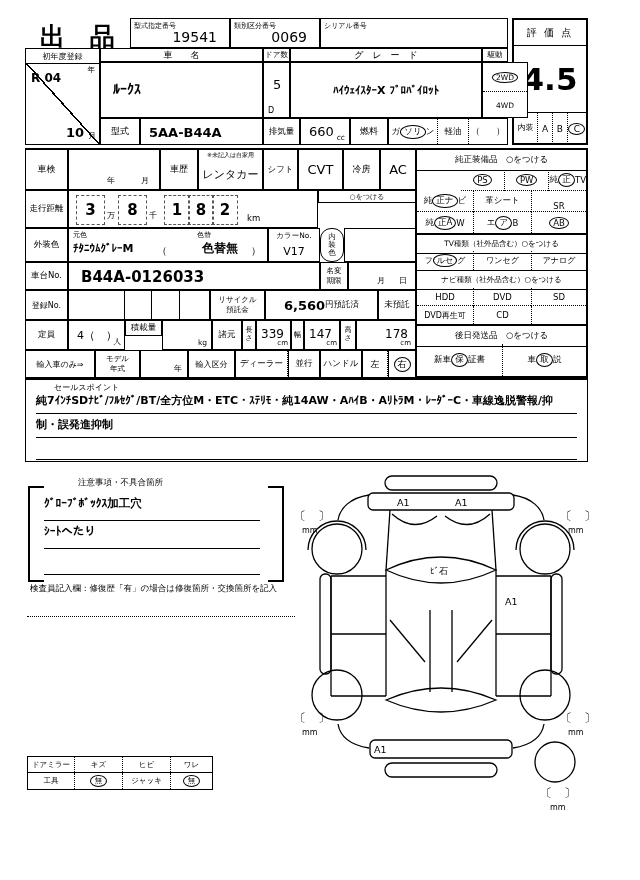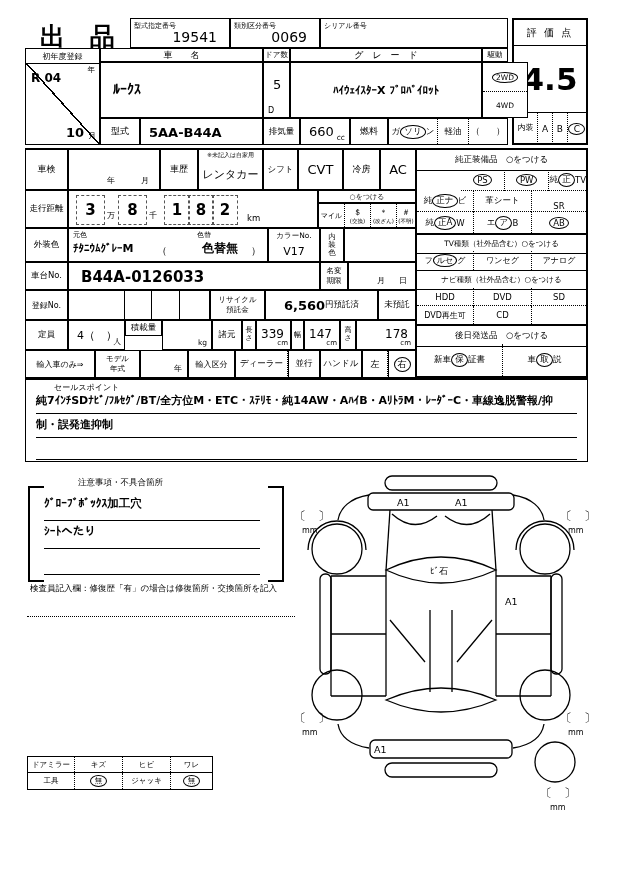--- a/index.html
+++ b/index.html
@@ -122,50 +122,35 @@
     <div class="dash cen abs" style="left:7px;top:4px;width:27px;height:28px;font-size:15px;font-weight:bold;">3</div>
     <span class="abs" style="left:38px;bottom:6px;font-size:8px;">万</span>
     <div class="dash cen abs" style="left:49px;top:4px;width:27px;height:28px;font-size:15px;font-weight:bold;">8</div>
     <span class="abs" style="left:80px;bottom:6px;font-size:8px;">千</span>
     <div class="dash cen abs" style="left:95px;top:4px;width:24px;height:28px;font-size:15px;font-weight:bold;">1</div>
     <div class="dash cen abs" style="left:119px;top:4px;width:24px;height:28px;font-size:15px;font-weight:bold;">8</div>
     <div class="dash cen abs" style="left:143px;top:4px;width:24px;height:28px;font-size:15px;font-weight:bold;">2</div>
     <span class="abs" style="left:178px;bottom:4px;font-size:8.5px;">km</span>
   </div>
   <div class="c cen" style="left:318px;top:190px;width:98px;height:13px;font-size:7px;">○をつける</div>
-  <div class="c" style="left:318px;top:203px;width:98px;height:25px;display:flex;">
-    <div class="cen" style="width:25px;font-size:7px;">マイル</div>
-    <div class="col dotL" style="width:25px;">
-      <span style="font-size:8px;">＄</span>
-      <span style="font-size:5.5px;">(交換)</span>
-    </div>
-    <div class="col dotL" style="width:25px;">
-      <span style="font-size:8px;">＊</span>
-      <span style="font-size:5.5px;">(改ざん)</span>
-    </div>
-    <div class="col dotL" style="flex:1;">
-      <span style="font-size:8px;">＃</span>
-      <span style="font-size:5.5px;">(不明)</span>
-    </div>
-  </div>
 
   <div class="c cen" style="left:25px;top:228px;width:43px;height:34px;font-size:8.5px;">外装色</div>
   <div class="c" style="left:68px;top:228px;width:200px;height:34px;">
     <span class="abs" style="left:4px;top:1px;font-size:7px;">元色</span>
     <span class="abs" style="left:4px;top:13px;font-size:11px;font-weight:bold;">ﾁﾀﾆｳﾑｸﾞﾚｰM</span>
     <span class="abs" style="left:128px;top:1px;font-size:7px;">色替</span>
     <span class="abs" style="left:88px;bottom:3px;font-size:10px;">（</span>
     <span class="abs" style="left:133px;top:11px;font-size:12px;font-weight:bold;">色替無</span>
     <span class="abs" style="right:6px;bottom:3px;font-size:10px;">）</span>
   </div>
   <div class="c" style="left:268px;top:228px;width:52px;height:34px;">
     <div class="cen" style="height:13px;font-size:7.5px;">カラーNo.</div>
     <div class="cen" style="height:18px;font-size:11px;">V17</div>
   </div>
-  <div class="c cen" style="left:320px;top:228px;width:24px;height:34px;">
+  <div class="c cen" style="left:320px;top:228px;width:24px;height:34px;border-radius:11px;">
     <div style="width:10px;font-size:7.5px;line-height:1.1;word-break:break-all;text-align:center;">内装色</div>
   </div>
   <div class="c" style="left:344px;top:228px;width:72px;height:34px;"></div>
 
   <div class="c cen" style="left:25px;top:262px;width:43px;height:28px;font-size:8.5px;">車台No.</div>
   <div class="c" style="left:68px;top:262px;width:252px;height:28px;">
     <span class="abs" style="left:12px;top:5px;font-size:15px;font-weight:bold;">B44A-0126033</span>
   </div>
   <div class="c col" style="left:320px;top:262px;width:28px;height:28px;">
     <span style="font-size:7.5px;">名変</span>

